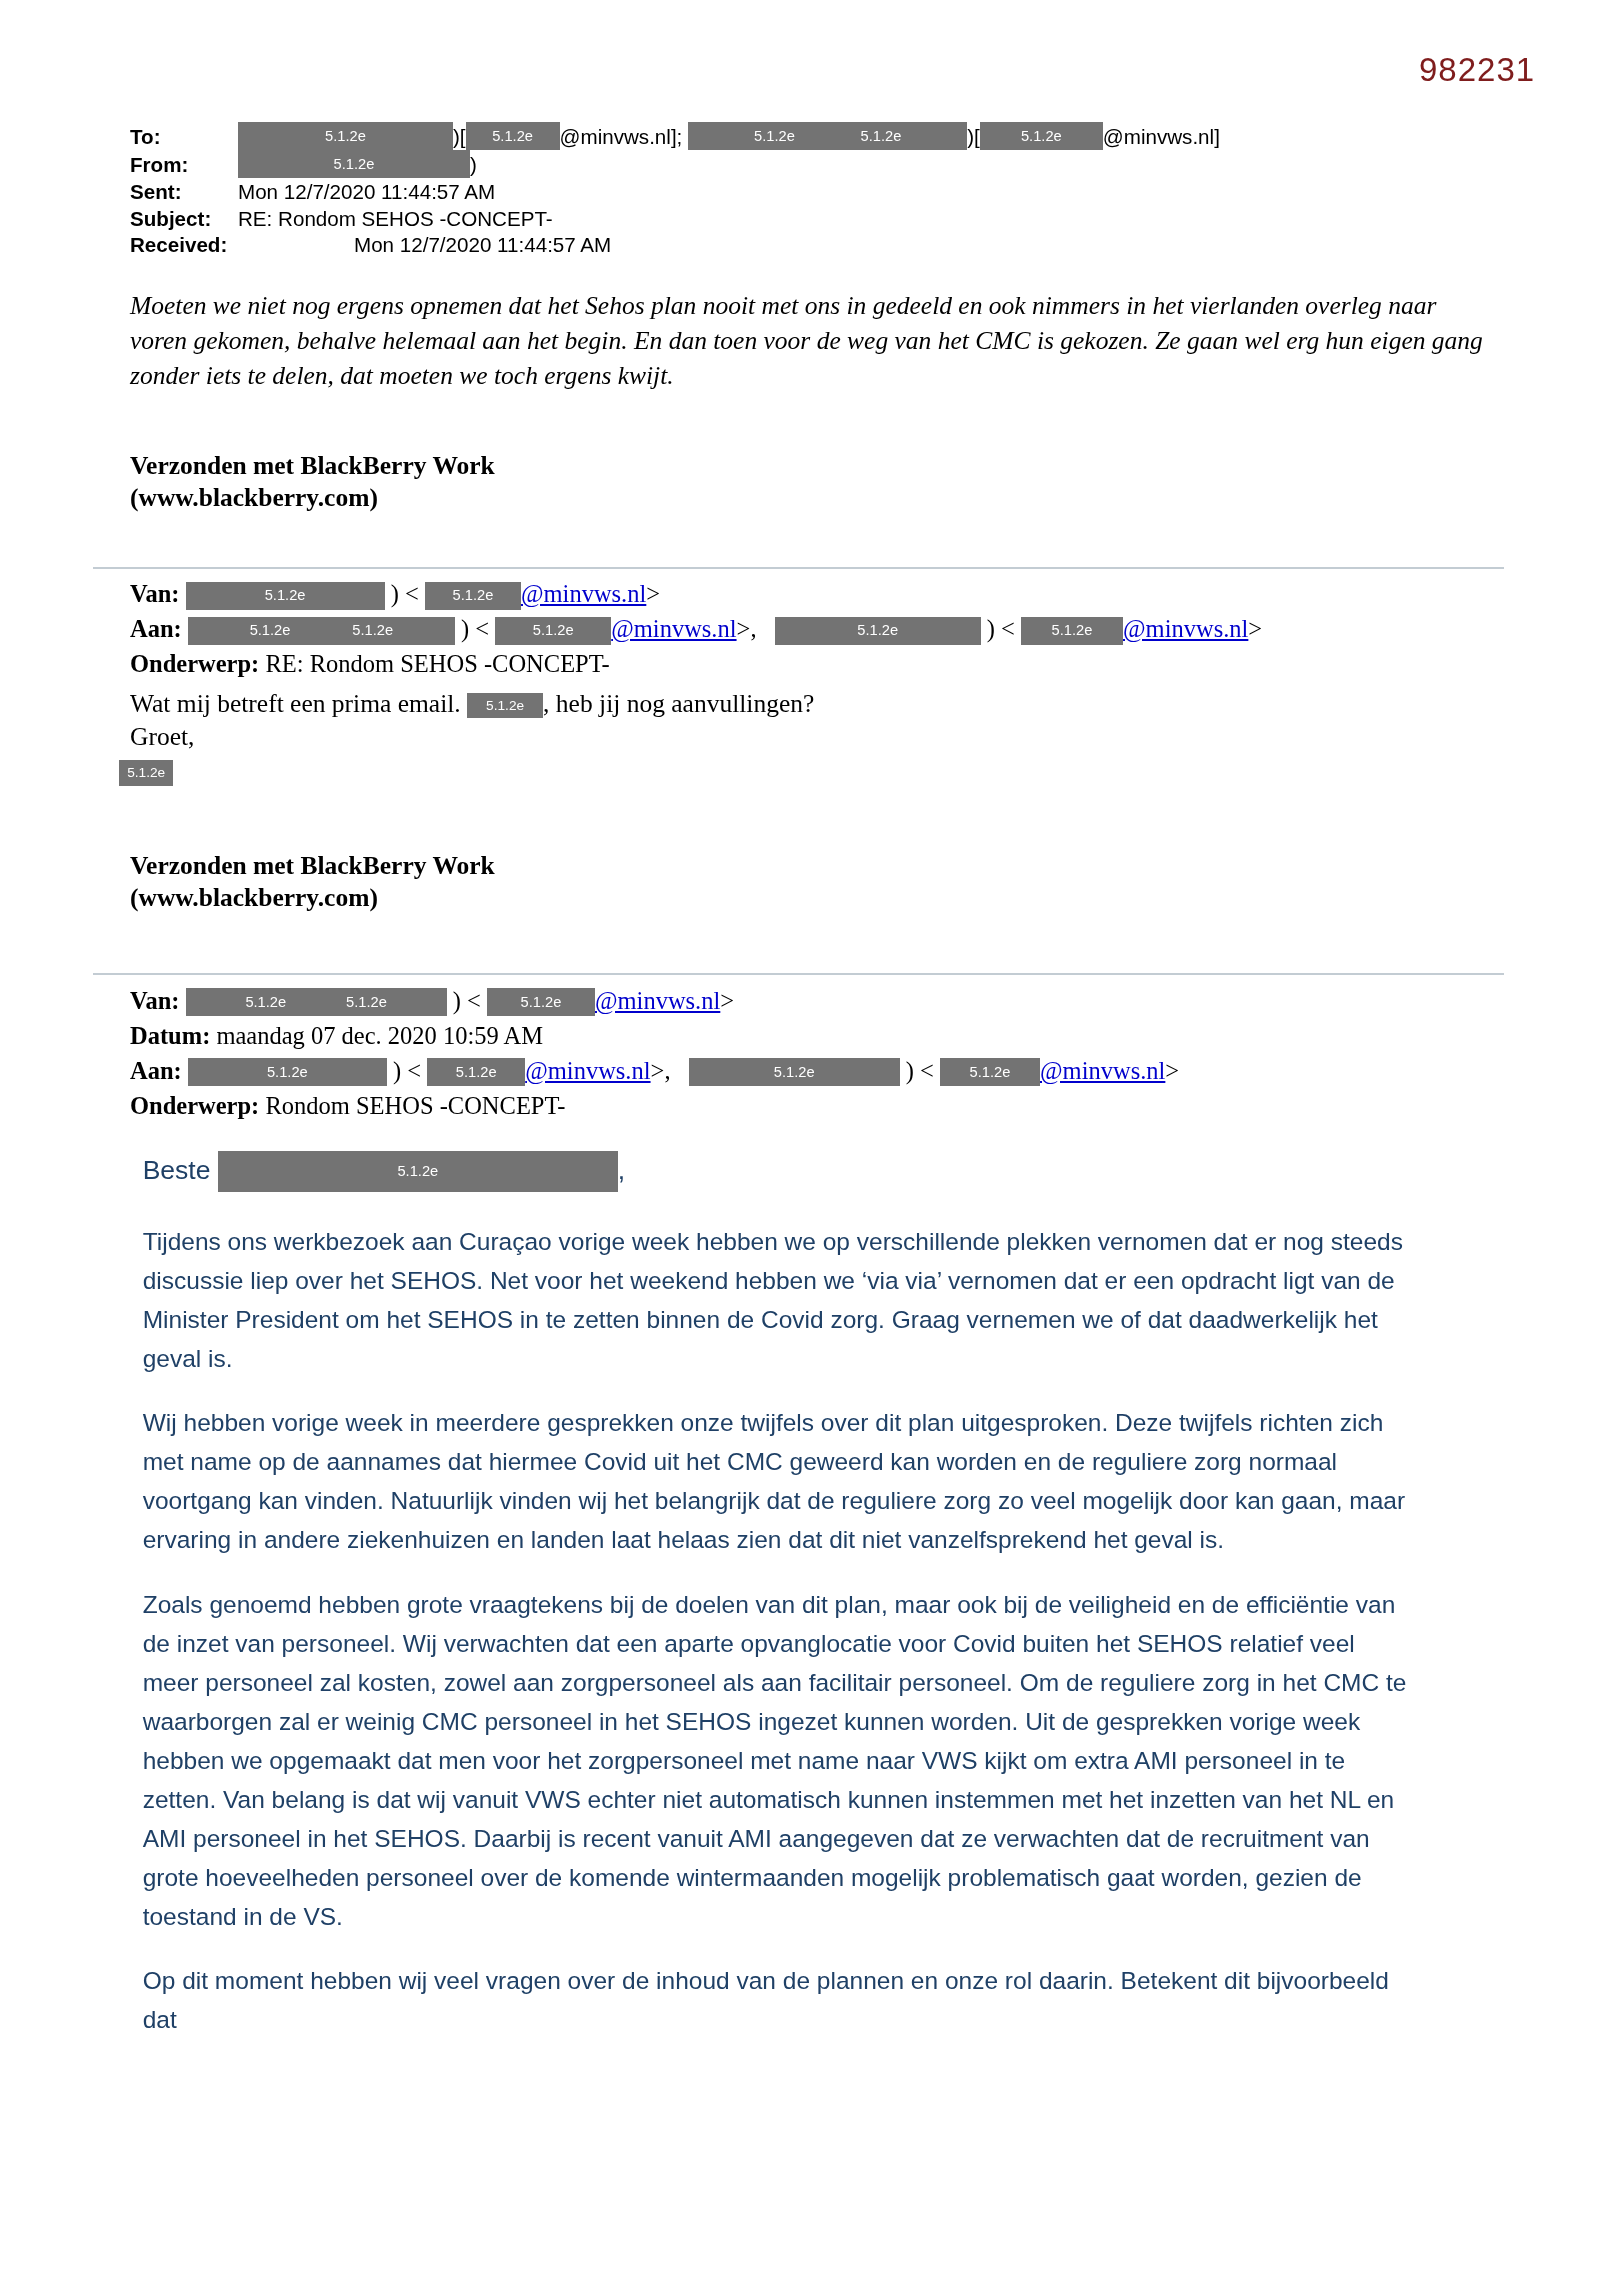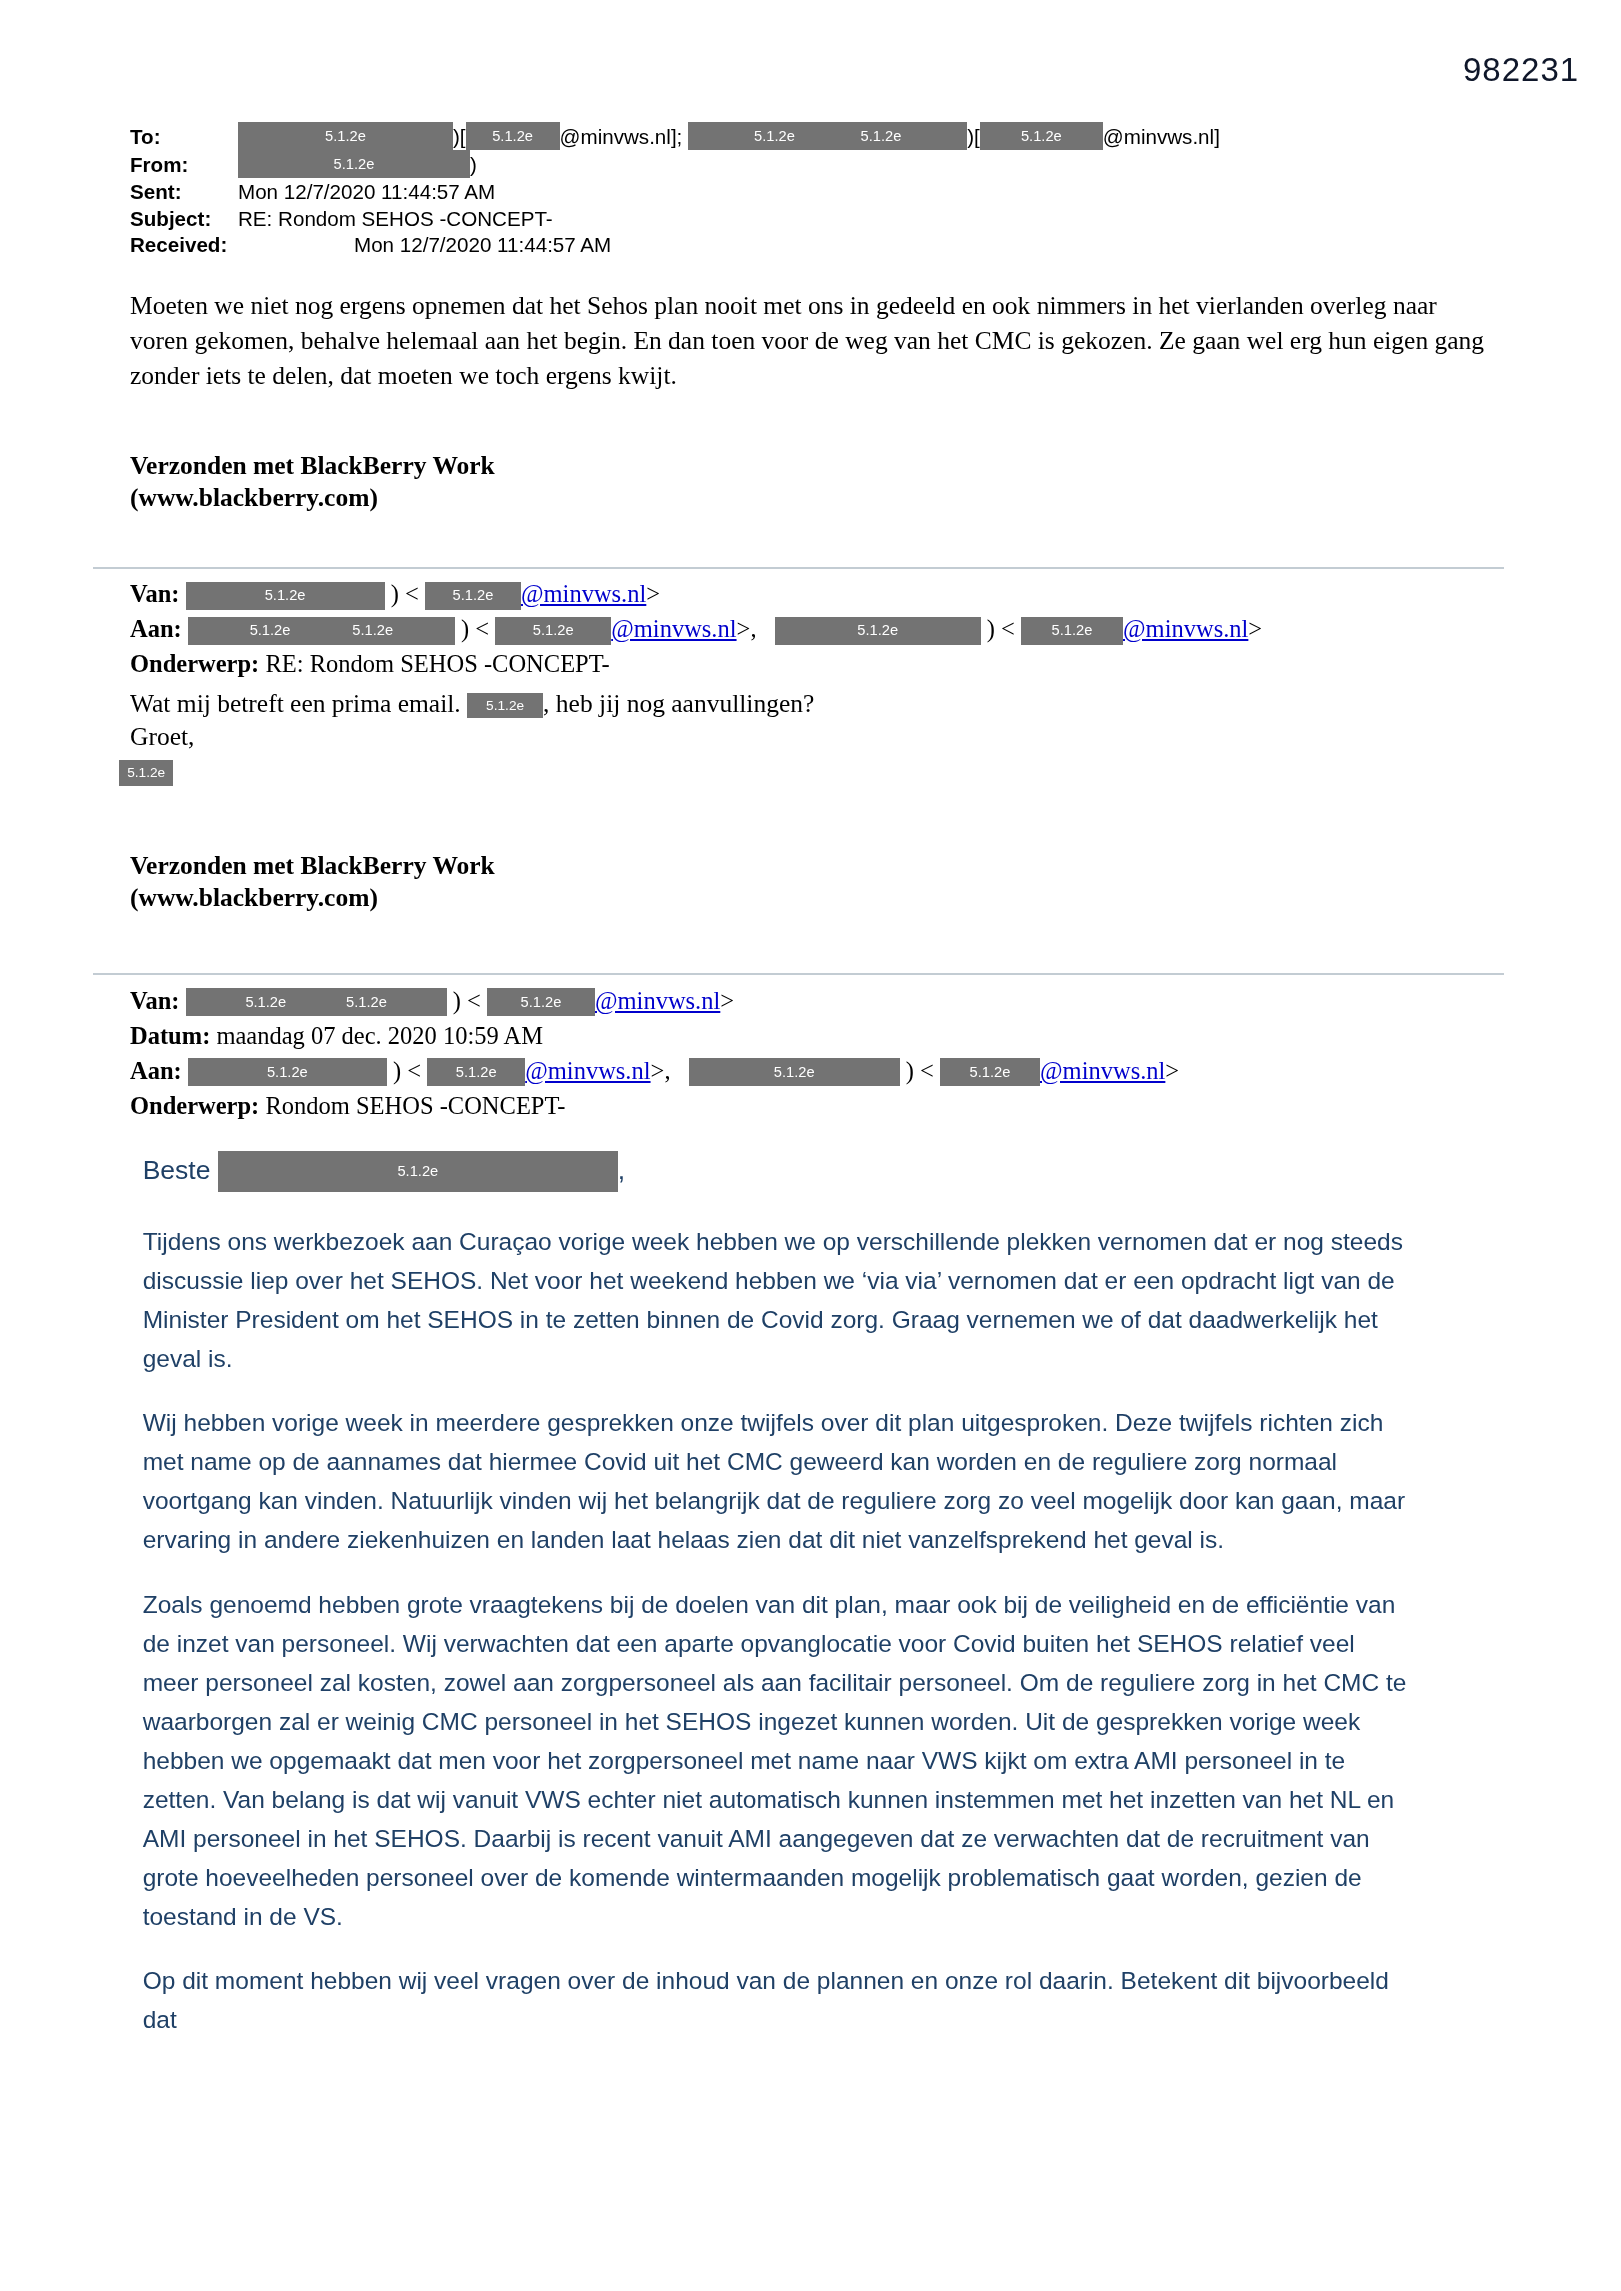--- a/index.html
+++ b/index.html
@@ -8,21 +8,21 @@
     position:relative;
     width:1621px; height:2292px;
     background:#ffffff;
     font-family:"Liberation Serif", serif;
     color:#000;
     overflow:hidden;
   }
   .docnum {
     position:absolute; top:51px; left:1419px;
     font-family:"Liberation Sans", sans-serif;
-    font-size:33px; letter-spacing:1px; color:#0f172a;margin-left:44px;
+    font-size:33px; letter-spacing:1px; color:#7f1d1d;
   }
   .content { padding:123px 108px 0 130px; }
 
   
   .hdr { font-family:"Liberation Sans", sans-serif; font-size:20.6px; }
   .hrow { display:flex; align-items:center; min-height:26.5px; line-height:26.5px; white-space:nowrap; }
   .hlabel { width:108px; font-weight:bold; flex:0 0 108px; }
   .indent { margin-left:116px; }
 
   
@@ -30,21 +30,21 @@
     display:inline-flex; align-items:center; justify-content:center;
     background:#737373; color:#fff;
     font-family:"Liberation Sans", sans-serif; font-size:14.7px;
     height:28px; vertical-align:middle; position:relative; top:-1px;
   }
   .redact.two { justify-content:space-evenly; }
   .redact.tall { height:41px; }
   .redact.small { height:25.5px; font-size:13.7px; }
 
   
-  .serifp { font-size:25.5px; line-height:35px; max-width:1367px; margin-top:29px; }
+  .serifp { font-size:25.5px; line-height:35px; max-width:1367px; margin-top:29px;font-style:italic; }
   .sig { font-size:25.5px; line-height:32px; margin-top:57px;font-weight:bold; }
 
   
   .sep { height:2px; background:#c3ccd3; width:1411px; margin-left:-37px; }
   .sep1 { margin-top:53px; }
   .sep2 { margin-top:59px; }
 
   
   .vblock { margin-top:7.8px; font-size:24.5px; }
   .vrow { line-height:35px; min-height:27.4px; white-space:nowrap; }

